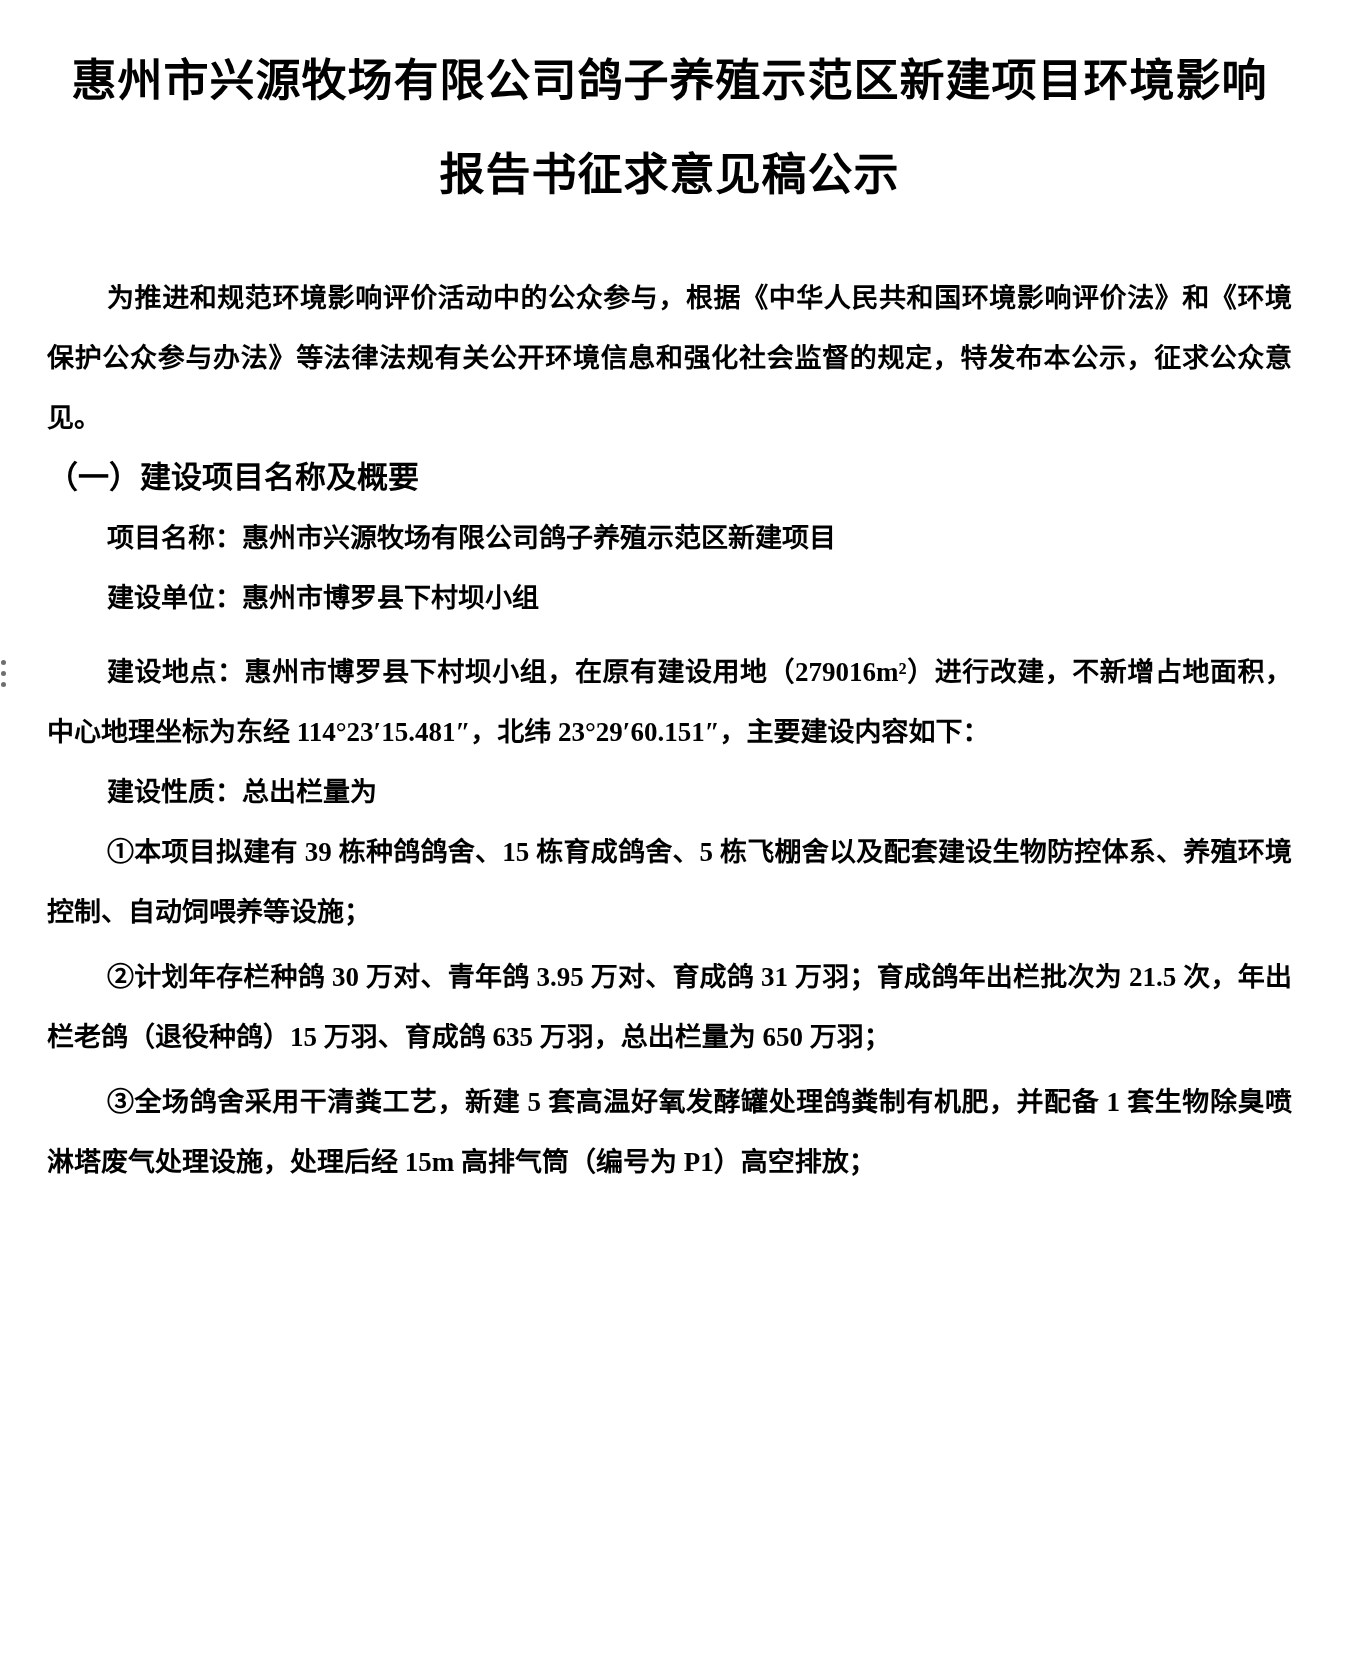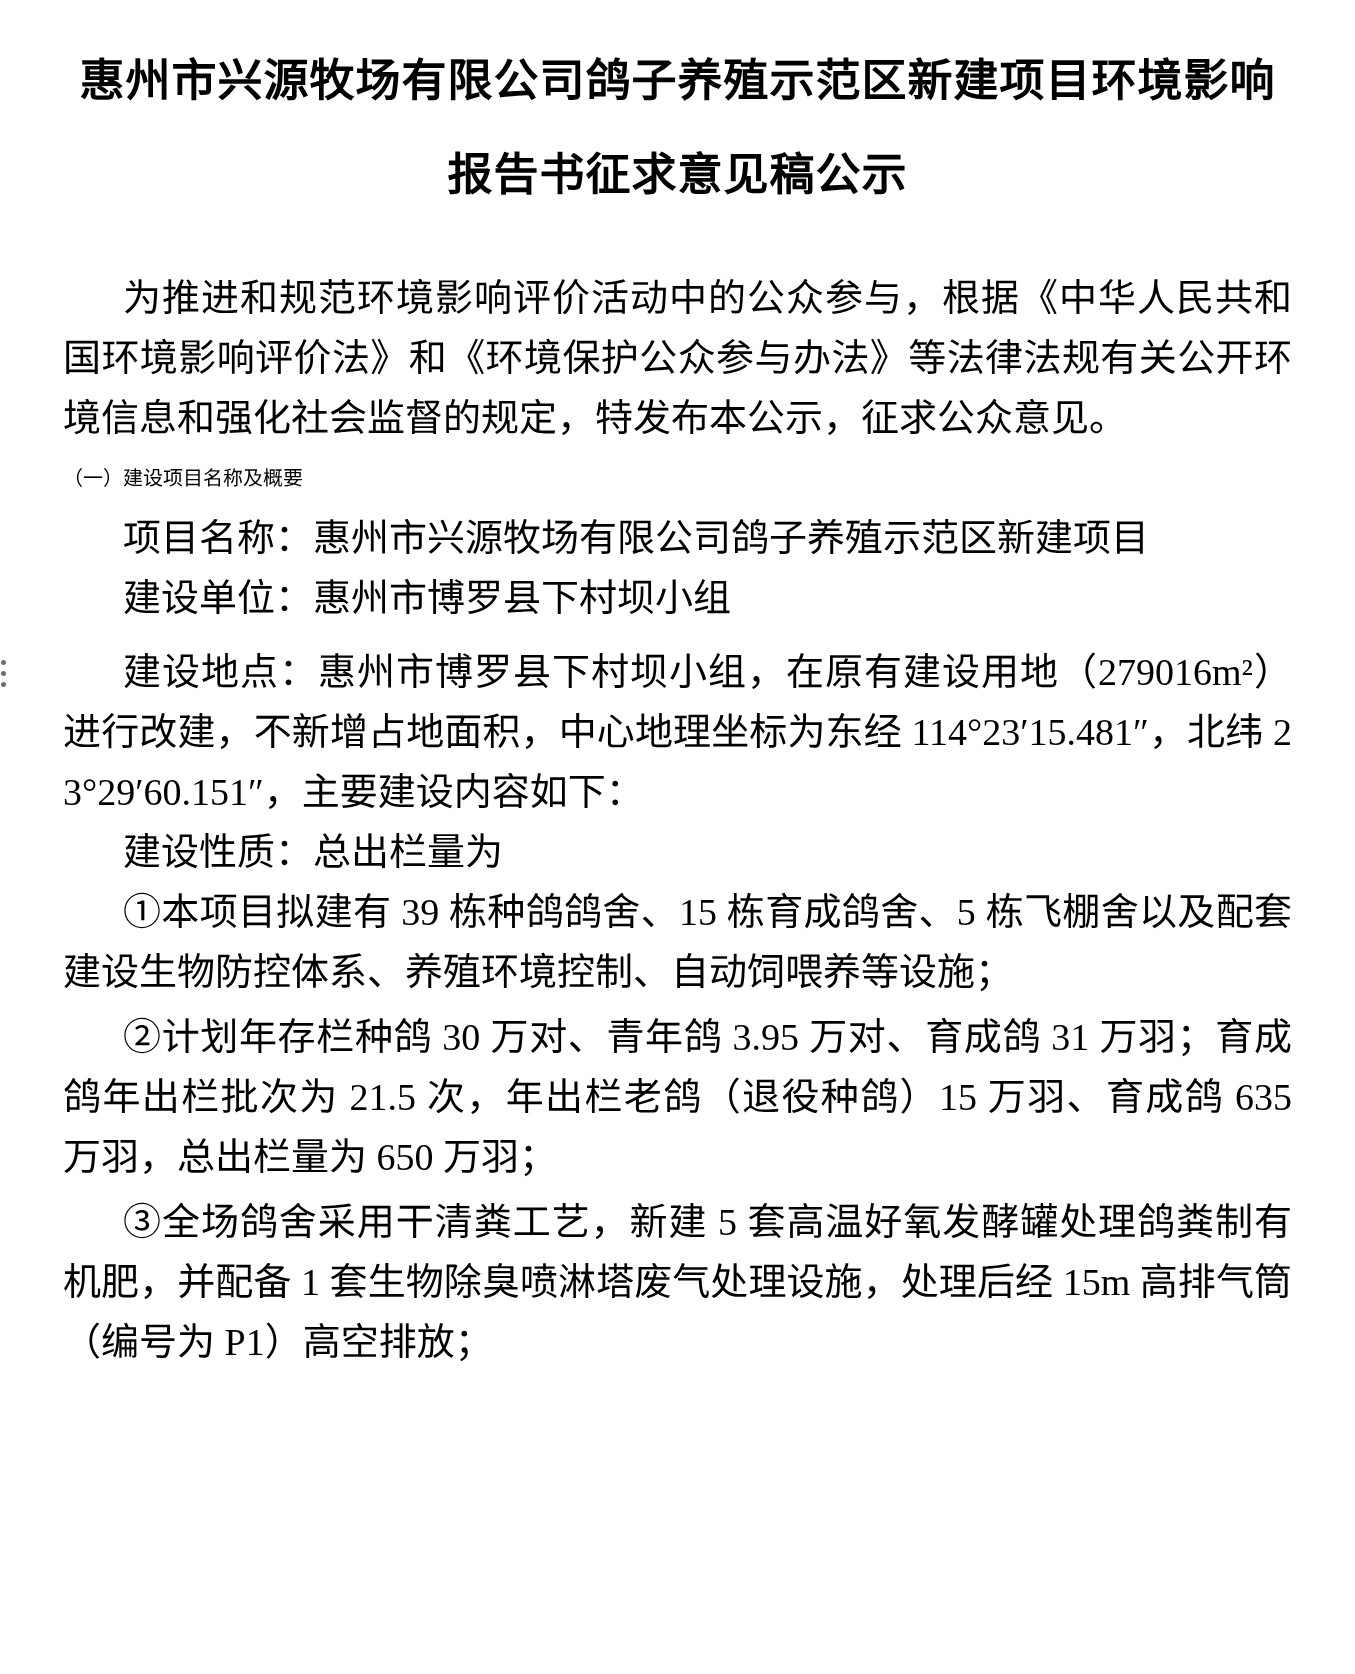--- a/index.html
+++ b/index.html
@@ -13,50 +13,51 @@
     height: 1674px;
     overflow: hidden;
     position: relative;
     color: #000000;
   }
   .page {
     width: 1355px;
     height: 1674px;
     background: #ffffff;
     box-sizing: border-box;
-    padding: 34px 63px 0 63px;
+    padding: 34px 63px 0 47px;
     position: relative;
   }
   
   .doc-title {
     margin: 0 0 46px 0;
     font-family: "DejaVu Sans", "Liberation Sans", sans-serif;
     font-weight: 700;
     font-size: 45px;
     line-height: 94px;
     text-align: center;
     letter-spacing: 1px;
     color: #000000;
   }
   .doc-title .title-line { display: block; }
   
   .para, .heading {
     font-family: "Liberation Serif", "DejaVu Serif", serif;
-    font-size: 38px;
+    font-size: 27px;
     line-height: 60px;
     margin: 0;
     text-align: justify;
     text-justify: inter-ideograph;
     color: #000000;
     word-break: break-all;
+    font-weight: bold;
   }
   .para { text-indent: 60px; }
   .heading {
-    font-size: 20px;
-    font-weight: 400;
+    font-size: 31px;
+    font-weight: 700;
     text-indent: 0;
     text-align: left;
   }
   .para.spaced { margin-top: 14px; }
   .para.mt5 { margin-top: 5px; }
   
   .edge-dots {
     position: absolute;
     left: 1px;
     top: 660px;

